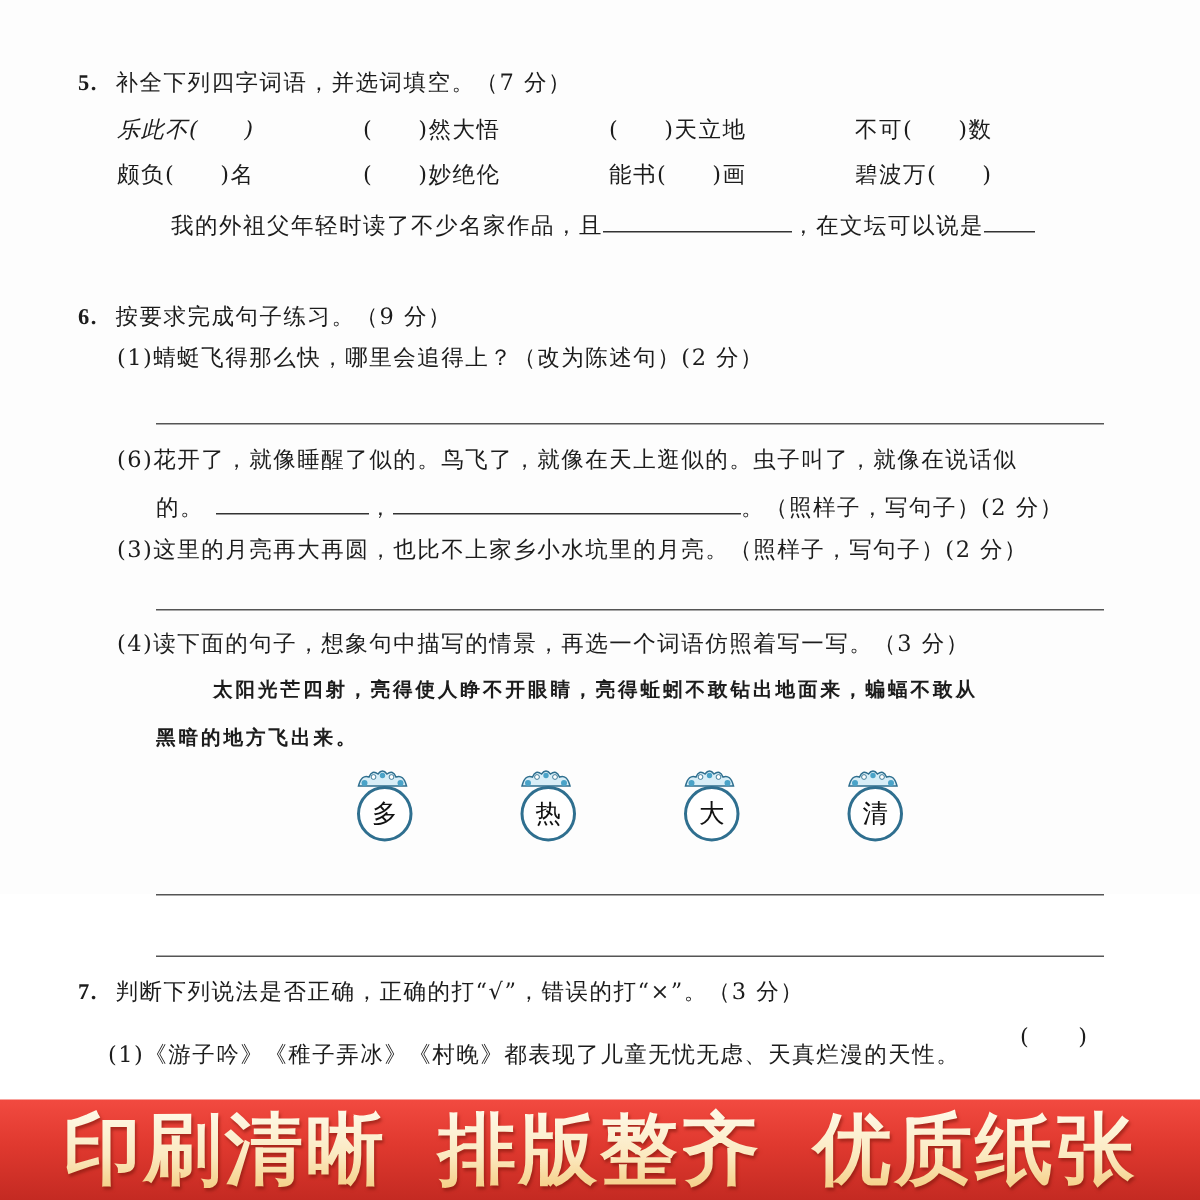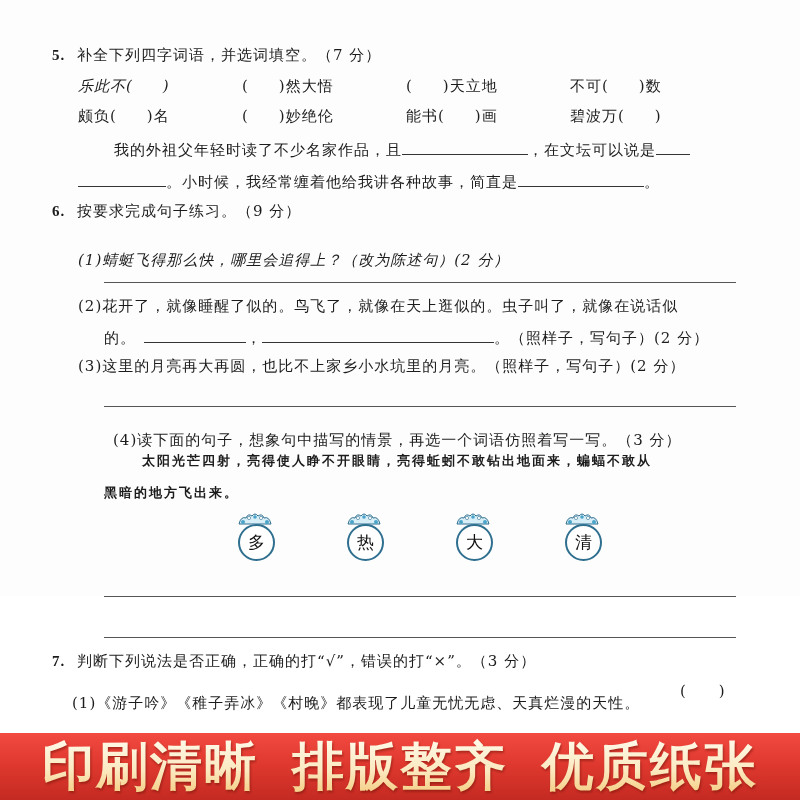--- a/index.html
+++ b/index.html
@@ -57,41 +57,38 @@
     <span style="position:absolute; left:0;"><span>颇负(</span><span class="gap" style="width:30px"></span><span>)名</span></span>
     <span style="position:absolute; left:164px;"><span>(</span><span class="gap" style="width:30px"></span><span>)妙绝伦</span></span>
     <span style="position:absolute; left:328px;"><span>能书(</span><span class="gap" style="width:30px"></span><span>)画</span></span>
     <span style="position:absolute; left:492px;"><span>碧波万(</span><span class="gap" style="width:30px"></span><span>)</span></span>
   </div>
 
   <div class="line" style="left:114px; top:138px;">
     <span>我的外祖父年轻时读了不少名家作品，且</span><span class="blank" style="width:126px"></span><span>，在文坛可以说是</span><span class="blank" style="width:34px"></span>
   </div>
 
-  <div class="line" style="left:78px; top:170px;">
-    <span class="blank" style="width:88px"></span><span>。小时候，我经常缠着他给我讲各种故事，简直是</span><span class="blank" style="width:126px"></span><span>。</span>
-  </div>
 
   <div class="line" style="left:52px; top:201px;">
     <span class="qnum">6.</span>
     <span style="margin-left:6px;">按要求完成句子练习。（9 分）</span>
   </div>
 
-  <div class="line" style="left:78px; top:250px;font-style:italic;">(1)蜻蜓飞得那么快，哪里会追得上？（改为陈述句）(2 分）</div>
+  <div class="line" style="left:78px; top:228px;">(1)蜻蜓飞得那么快，哪里会追得上？（改为陈述句）(2 分）</div>
   <div class="rule" style="left:104px; top:282px; width:632px;"></div>
 
-  <div class="line" style="left:78px; top:296px;">(2)花开了，就像睡醒了似的。鸟飞了，就像在天上逛似的。虫子叫了，就像在说话似</div>
+  <div class="line" style="left:78px; top:296px;">(6)花开了，就像睡醒了似的。鸟飞了，就像在天上逛似的。虫子叫了，就像在说话似</div>
   <div class="line" style="left:104px; top:326px;">
     <span>的。</span><span class="gap" style="width:8px"></span><span class="blank" style="width:102px"></span><span>，</span><span class="blank" style="width:232px"></span><span>。（照样子，写句子）(2 分）</span>
   </div>
 
   <div class="line" style="left:78px; top:356px;">(3)这里的月亮再大再圆，也比不上家乡小水坑里的月亮。（照样子，写句子）(2 分）</div>
   <div class="rule" style="left:104px; top:406px; width:632px;"></div>
 
-  <div class="line" style="left:78px; top:430px;margin-left:35px;">(4)读下面的句子，想象句中描写的情景，再选一个词语仿照着写一写。（3 分）</div>
+  <div class="line" style="left:78px; top:419px;">(4)读下面的句子，想象句中描写的情景，再选一个词语仿照着写一写。（3 分）</div>
   <div class="line kai" style="left:142px; top:451px;">太阳光芒四射，亮得使人睁不开眼睛，亮得蚯蚓不敢钻出地面来，蝙蝠不敢从</div>
   <div class="line kai" style="left:104px; top:483px;">黑暗的地方飞出来。</div>
 
   <div class="char-badge" style="left:235px; top:512px;">
     <svg class="crown" viewBox="0 0 36 14">
       <path d="M2 12 Q4 4 9 6 Q11 1 15 4 Q18 0 21 4 Q25 1 27 6 Q32 4 34 12 Z" fill="#d8eef7" stroke="#2f6f8f" stroke-width="1"></path>
       <circle cx="6" cy="10" r="2" fill="#4aa3c8"></circle>
         <circle cx="12" cy="6" r="1.6" fill="#fff" stroke="#2f6f8f" stroke-width=".6"></circle>
       <circle cx="18" cy="5" r="1.8" fill="#4aa3c8"></circle>
         <circle cx="24" cy="6" r="1.6" fill="#fff" stroke="#2f6f8f" stroke-width=".6"></circle>

